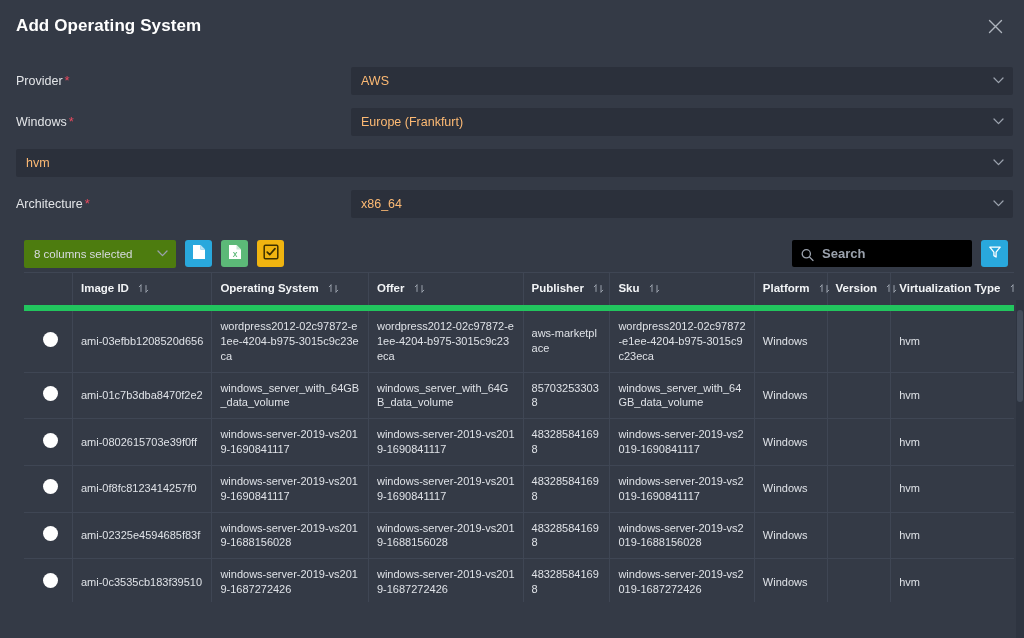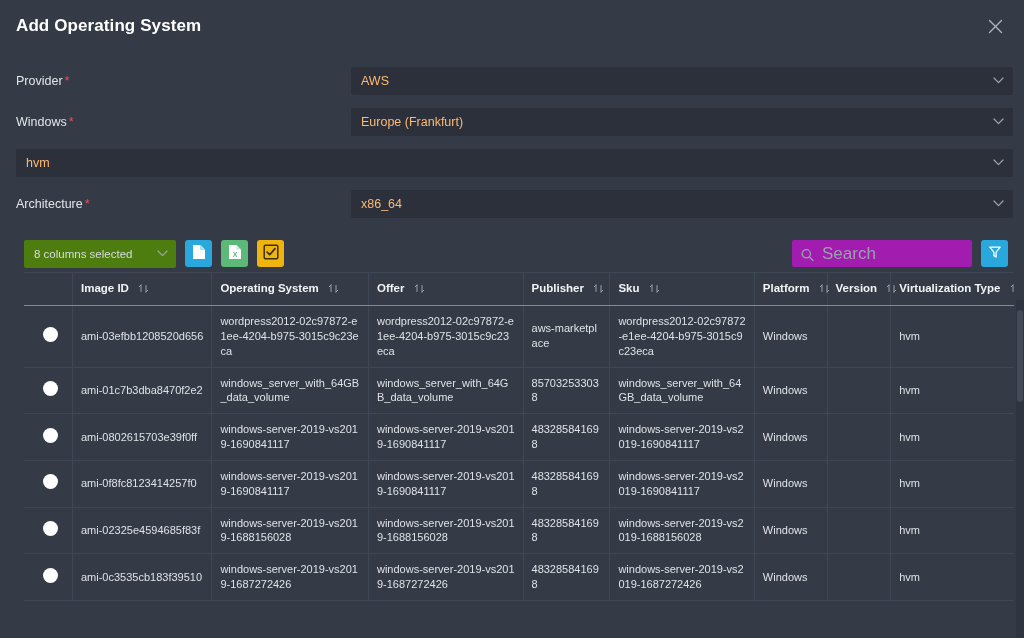--- a/index.html
+++ b/index.html
@@ -124,28 +124,29 @@
 
   .toolbar-spacer { flex: 1 1 auto; }
 
   .search-wrap {
     position: relative;
     width: 180px;
     height: 27px;
   }
   .search-input {
     width: 100%; height: 100%;
-    background: #a21caf;
+    background: #000000;
     border: none;
     border-radius: 2px;
     color: #d8dbe0;
-    font-size: 17px;
+    font-size: 13px;
     font-family: "Liberation Sans", sans-serif;
     padding: 0 8px 0 30px;
     outline: none;
+    font-weight: bold;
   }
   .search-input::placeholder { color: #9aa1ac; }
   .search-icon {
     position: absolute;
     left: 9px; top: 50%;
     transform: translateY(-50%);
     width: 13px; height: 13px;
     pointer-events: none;
   }
 
@@ -161,21 +162,21 @@
     width: 100%;
     border-collapse: collapse;
     table-layout: fixed;
   }
   table.grid th {
     font-size: 11.5px;
     font-weight: bold;
     color: #f2f4f6;
     text-align: left;
     padding: 9px 20px 9px 8px;
-    border-bottom: 1px solid #22c55e;
+    border-bottom: 6px solid #22c55e;
     border-right: 1px solid #3f4654;
     vertical-align: middle;
     white-space: nowrap;
   }
   table.grid th.sel-col,
   table.grid td.sel-col { border-right: 1px solid #3f4654; }
   table.grid td {
     font-size: 11px;
     color: #dfe2e7;
     padding: 8px 8px;

